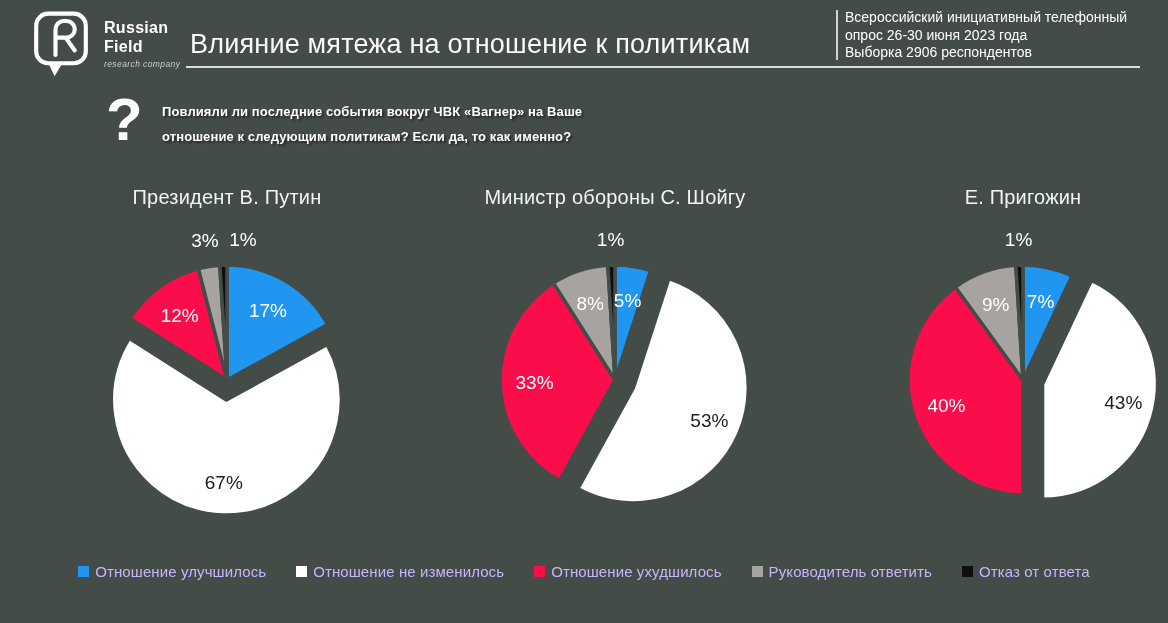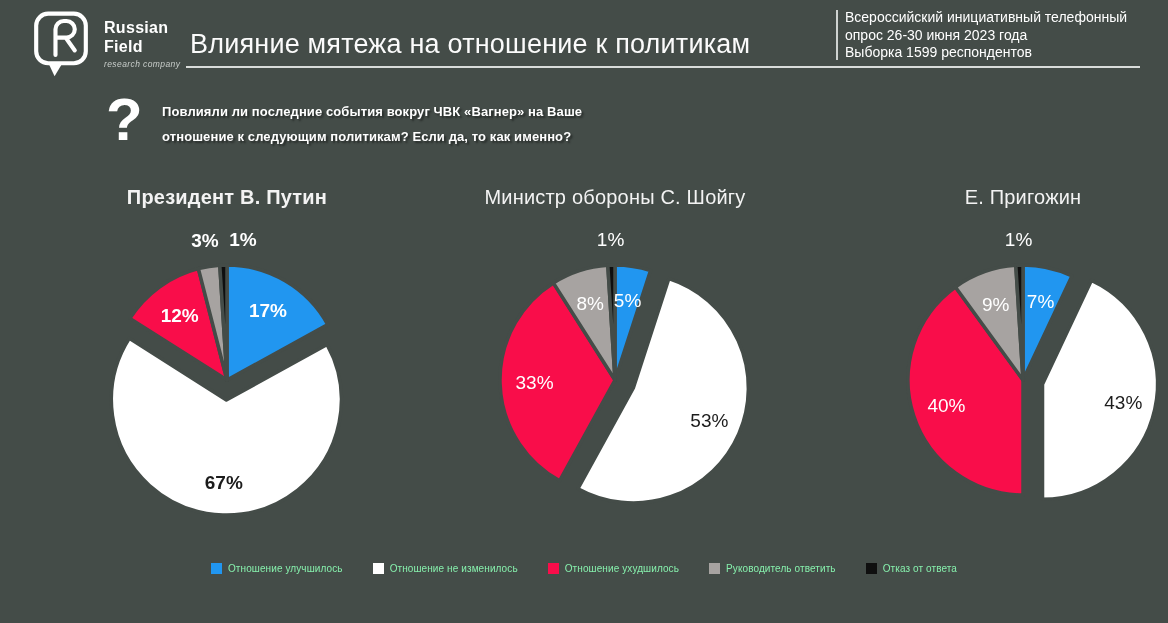--- a/index.html
+++ b/index.html
@@ -18,31 +18,31 @@
   #source-block{position:absolute;left:845px;top:9px;width:300px;color:#ffffff;font-size:14px;line-height:17.5px;}
   #source-rule{position:absolute;left:836px;top:10px;width:2px;height:50px;background:#cfd3d1;}
 
   
   #question-icon{position:absolute;left:106px;top:86px;font-size:60px;line-height:68px;font-weight:600;color:#ffffff;}
   #question-text{position:absolute;left:162px;top:99px;font-size:13px;font-weight:700;color:#ffffff;
                  line-height:25px;text-shadow:2px 2px 2px rgba(0,0,0,.45);letter-spacing:.1px;}
 
   
   .chart-fig{position:absolute;top:150px;width:370px;}
-  #chart-0{left:2px;font-weight:bold;} #chart-1{left:390px;} #chart-2{left:798px;}
+  #chart-0{left:2px;} #chart-1{left:390px;} #chart-2{left:798px;}
   .chart-title{height:62px;display:flex;flex-direction:column;justify-content:center;align-items:center;
                color:#f3f3f3;font-size:20px;line-height:26px;text-align:center;letter-spacing:.2px;}
   .chart-svg{display:block;}
   .pct-label{font-family:"Liberation Sans", sans-serif;font-size:19px;}
 
   
   #legend{position:absolute;left:0;top:563px;width:1168px;display:flex;justify-content:center;gap:30px;}
   .legend-item{display:flex;align-items:center;}
   .swatch{width:11px;height:11px;display:inline-block;margin-right:6px;}
-  .legend-label{color:#86efac;font-size:10px;letter-spacing:.1px;}
+  .legend-label{color:#c4b5fd;font-size:15px;letter-spacing:.1px;}
 </style>
 </head>
 <body>
 
 <div id="page">
 
   <div id="logo-block">
     <svg width="62" height="68" viewBox="0 0 62 74">
       <rect x="4" y="4" width="54" height="54" rx="13" fill="none" stroke="#ffffff" stroke-width="4.5"></rect>
       <path d="M17 57 L33 57 L24 72 Z" fill="#ffffff"></path>
@@ -55,21 +55,21 @@
     </div>
   </div>
 
   <div id="page-title">Влияние мятежа на отношение к политикам</div>
   <div id="header-divider"></div>
 
   <div id="source-rule"></div>
   <div id="source-block">
     <div>Всероссийский инициативный телефонный</div>
     <div>опрос 26-30 июня 2023 года</div>
-    <div>Выборка 1599 респондентов</div>
+    <div>Выборка 2906 респондентов</div>
   </div>
 
   <div id="question-icon">?</div>
   <div id="question-text">
     <div>Повлияли ли последние события вокруг ЧВК «Вагнер» на Ваше</div>
     <div>отношение к следующим политикам? Если да, то как именно?</div>
   </div>
 
   <figure class="chart-fig" id="chart-0">
     <div class="chart-title">

